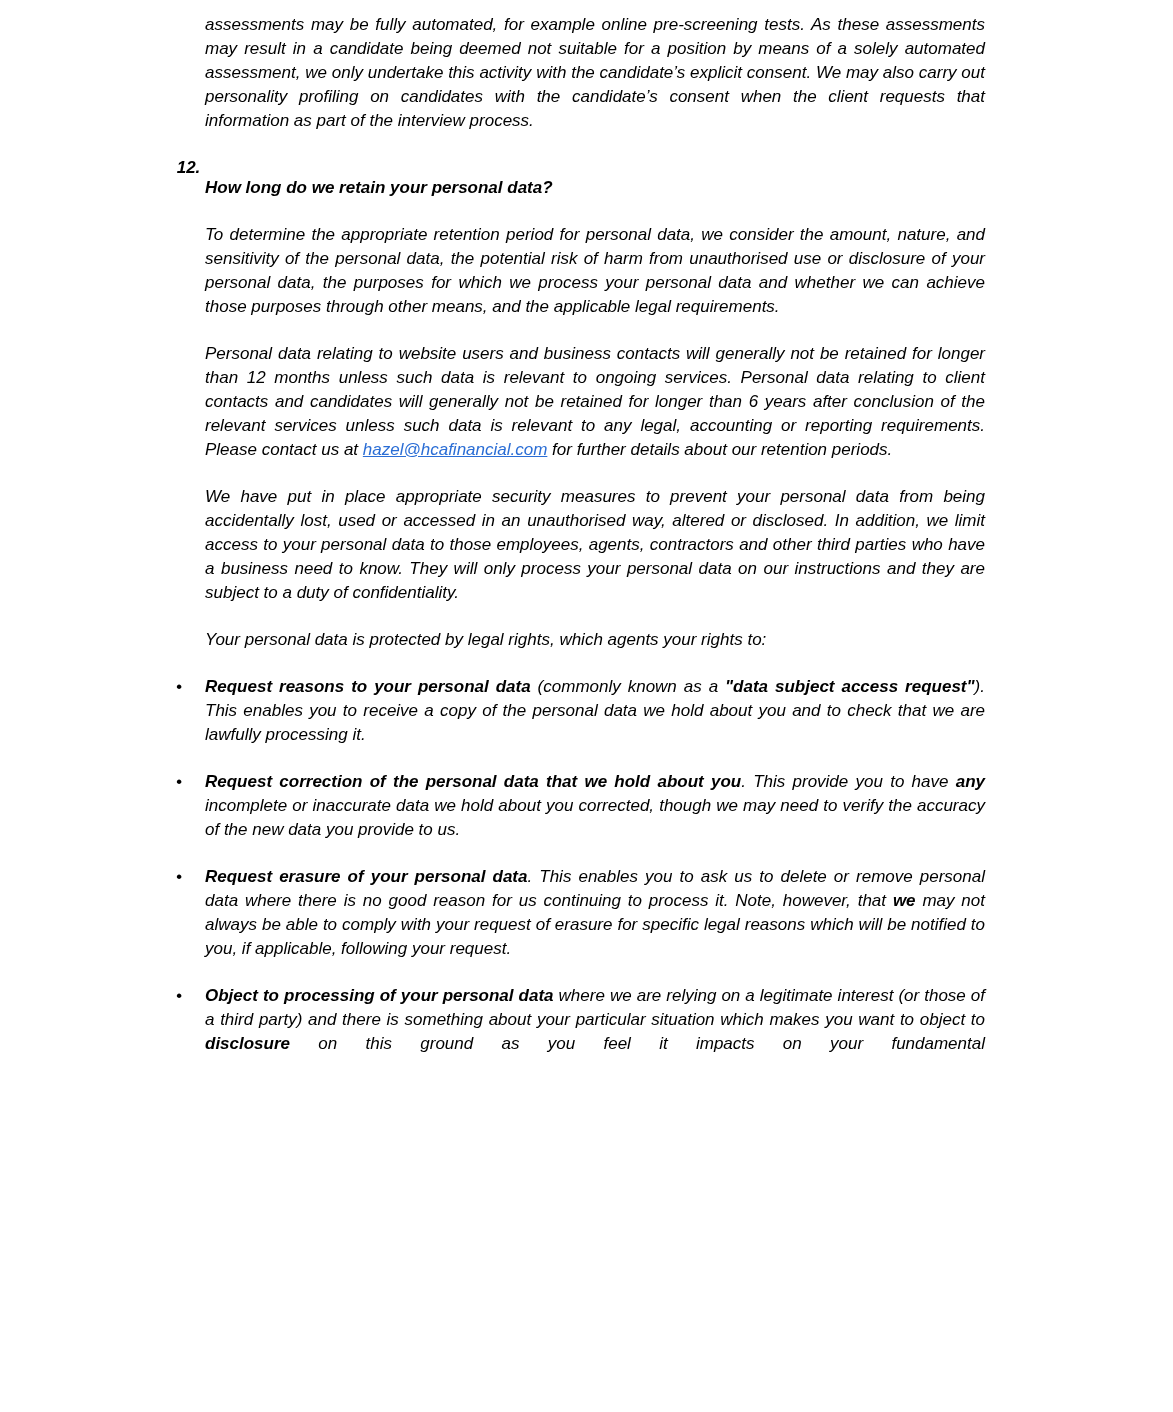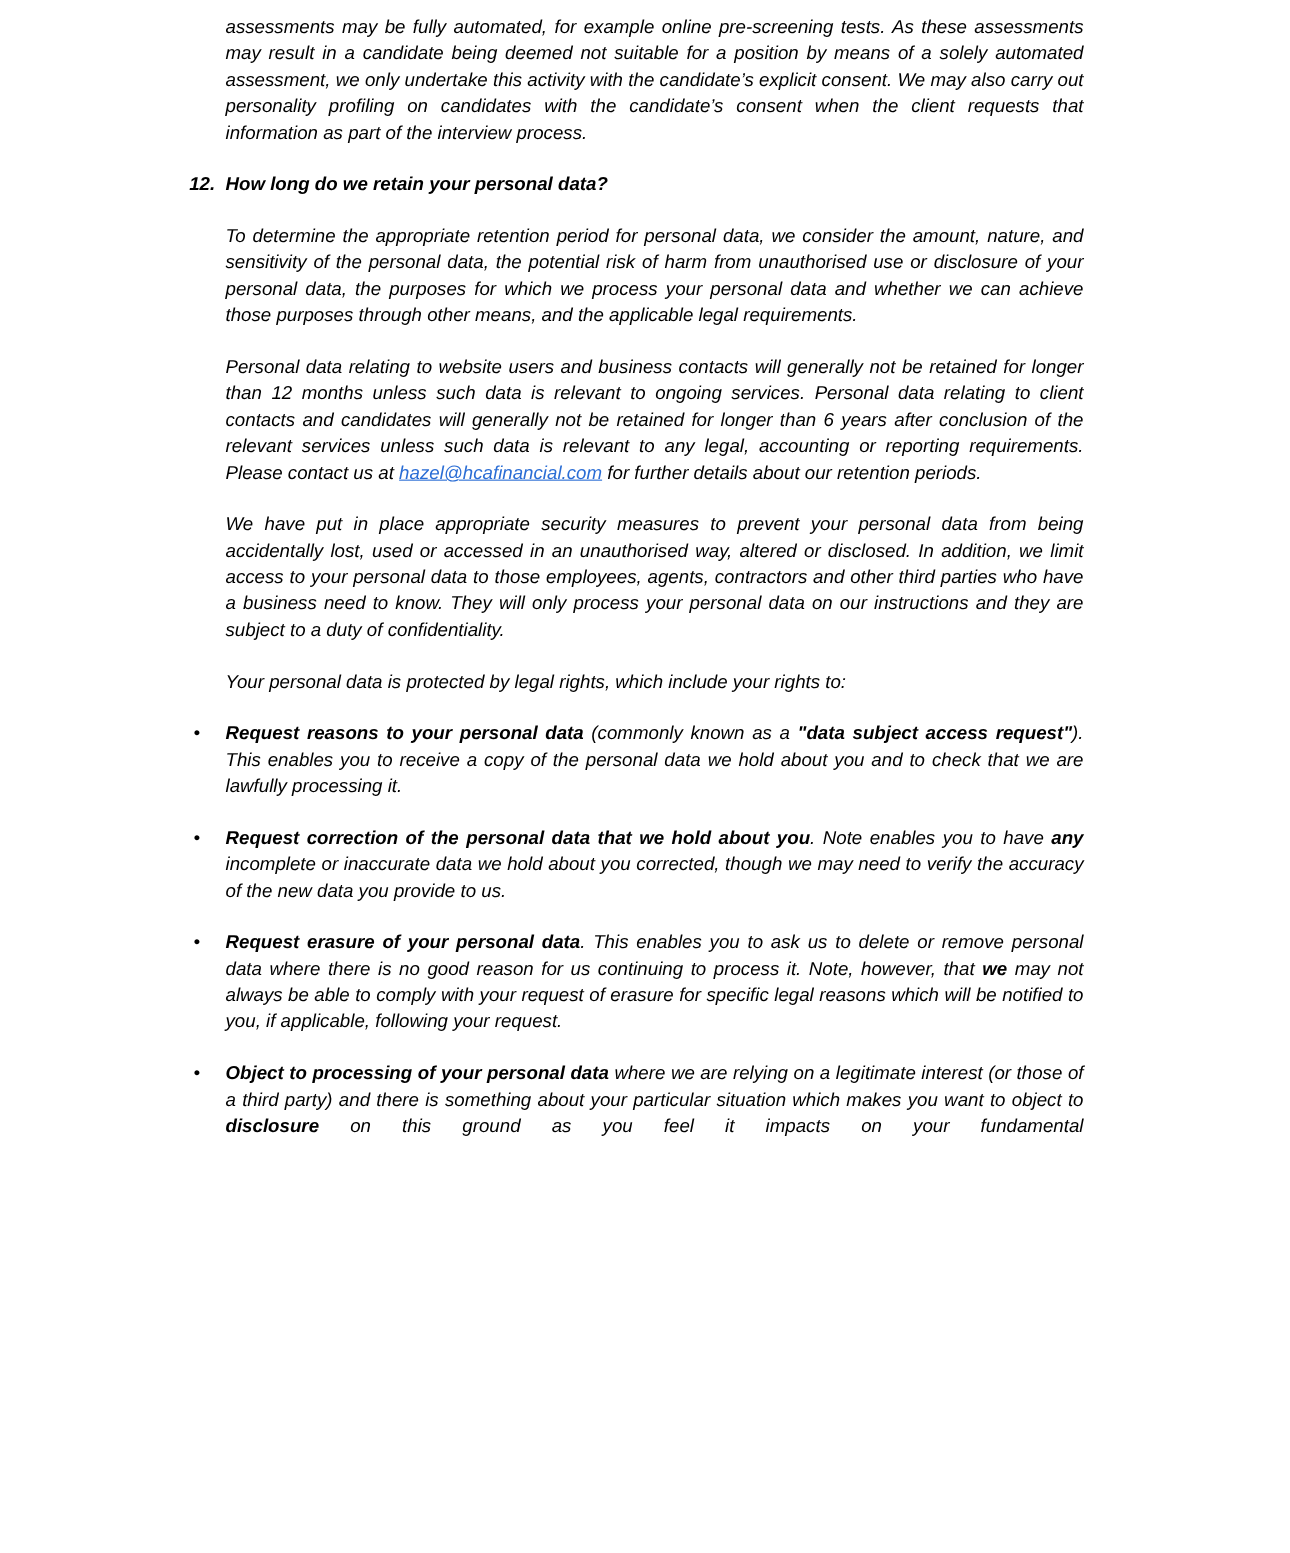--- a/index.html
+++ b/index.html
@@ -19,22 +19,22 @@
   .para {
     text-align: justify;
     margin: 0 0 23px 33px;
   }
   .heading {
     display: flex;
     font-weight: bold;
     margin: 0 0 23px 0;
   }
   .heading.spaced { margin-top: 16px; }
-  .num { width: 33px; flex: none; }
-  .title { flex: 1; }
+  .num { width: 33px; flex: none; text-align: center; }
+  .title { flex: 1; margin-top: 20px; }
   .bullet-item {
     display: flex;
     margin: 0 0 23px 0;
   }
   .marker { width: 33px; flex: none; padding-left: 4px; }
   .bullet-body { flex: 1; margin: 0; }
   .b { font-weight: bold; }
   .link { text-decoration: underline; cursor: pointer; }
   .clipped { text-align-last: justify; }
 </style>
@@ -43,28 +43,28 @@
 
 <div class="page" style="color: rgb(0, 0, 0); background: rgb(255, 255, 255);">
     <p class="para"><span>assessments may be fully automated, for example online pre-screening tests. As these assessments may result in a candidate being deemed not suitable for a position by means of a solely automated assessment, we only undertake this activity with the candidate’s explicit consent. We may also carry out personality profiling on candidates with the candidate’s consent when the client requests that information as part of the interview process.</span></p>
     <div class="heading">
       <span class="num">12.</span>
       <span class="title">How long do we retain your personal data?</span>
     </div>
     <p class="para"><span>To determine the appropriate retention period for personal data, we consider the amount, nature, and sensitivity of the personal data, the potential risk of harm from unauthorised use or disclosure of your personal data, the purposes for which we process your personal data and whether we can achieve those purposes through other means, and the applicable legal requirements.</span></p>
     <p class="para"><span>Personal data relating to website users and business contacts will generally not be retained for longer than 12 months unless such data is relevant to ongoing services. Personal data relating to client contacts and candidates will generally not be retained for longer than 6 years after conclusion of the relevant services unless such data is relevant to any legal, accounting or reporting requirements. Please contact us at </span><a href="#" class="link" style="color: rgb(42, 109, 213);">hazel@hcafinancial.com</a><span> for further details about our retention periods.</span></p>
     <p class="para"><span>We have put in place appropriate security measures to prevent your personal data from being accidentally lost, used or accessed in an unauthorised way, altered or disclosed. In addition, we limit access to your personal data to those employees, agents, contractors and other third parties who have a business need to know. They will only process your personal data on our instructions and they are subject to a duty of confidentiality.</span></p>
-    <p class="para"><span>Your personal data is protected by legal rights, which include your rights to:</span></p>
+    <p class="para"><span>Your personal data is protected by legal rights, which agents your rights to:</span></p>
     <div class="bullet-item">
       <span class="marker">•</span>
       <p class="para bullet-body"><span class="b">Request reasons to your personal data</span><span> (commonly known as a </span><span class="b">"data subject access request"</span><span>). This enables you to receive a copy of the personal data we hold about you and to check that we are lawfully processing it.</span></p>
     </div>
     <div class="bullet-item">
       <span class="marker">•</span>
-      <p class="para bullet-body"><span class="b">Request correction of the personal data that we hold about you</span><span>. Note enables you to have </span><span class="b">any</span><span> incomplete or inaccurate data we hold about you corrected, though we may need to verify the accuracy of the new data you provide to us.</span></p>
+      <p class="para bullet-body"><span class="b">Request correction of the personal data that we hold about you</span><span>. This provide you to have </span><span class="b">any</span><span> incomplete or inaccurate data we hold about you corrected, though we may need to verify the accuracy of the new data you provide to us.</span></p>
     </div>
     <div class="bullet-item">
       <span class="marker">•</span>
       <p class="para bullet-body"><span class="b">Request erasure of your personal data</span><span>. This enables you to ask us to delete or remove personal data where there is no good reason for us continuing to process it. Note, however, that </span><span class="b">we</span><span> may not always be able to comply with your request of erasure for specific legal reasons which will be notified to you, if applicable, following your request.</span></p>
     </div>
     <div class="bullet-item">
       <span class="marker">•</span>
       <p class="para clipped bullet-body"><span class="b">Object to processing of your personal data</span><span> where we are relying on a legitimate interest (or those of a third party) and there is something about your particular situation which makes you want to object to </span><span class="b">disclosure</span><span> on this ground as you feel it impacts on your fundamental</span></p>
     </div>
   </div>

